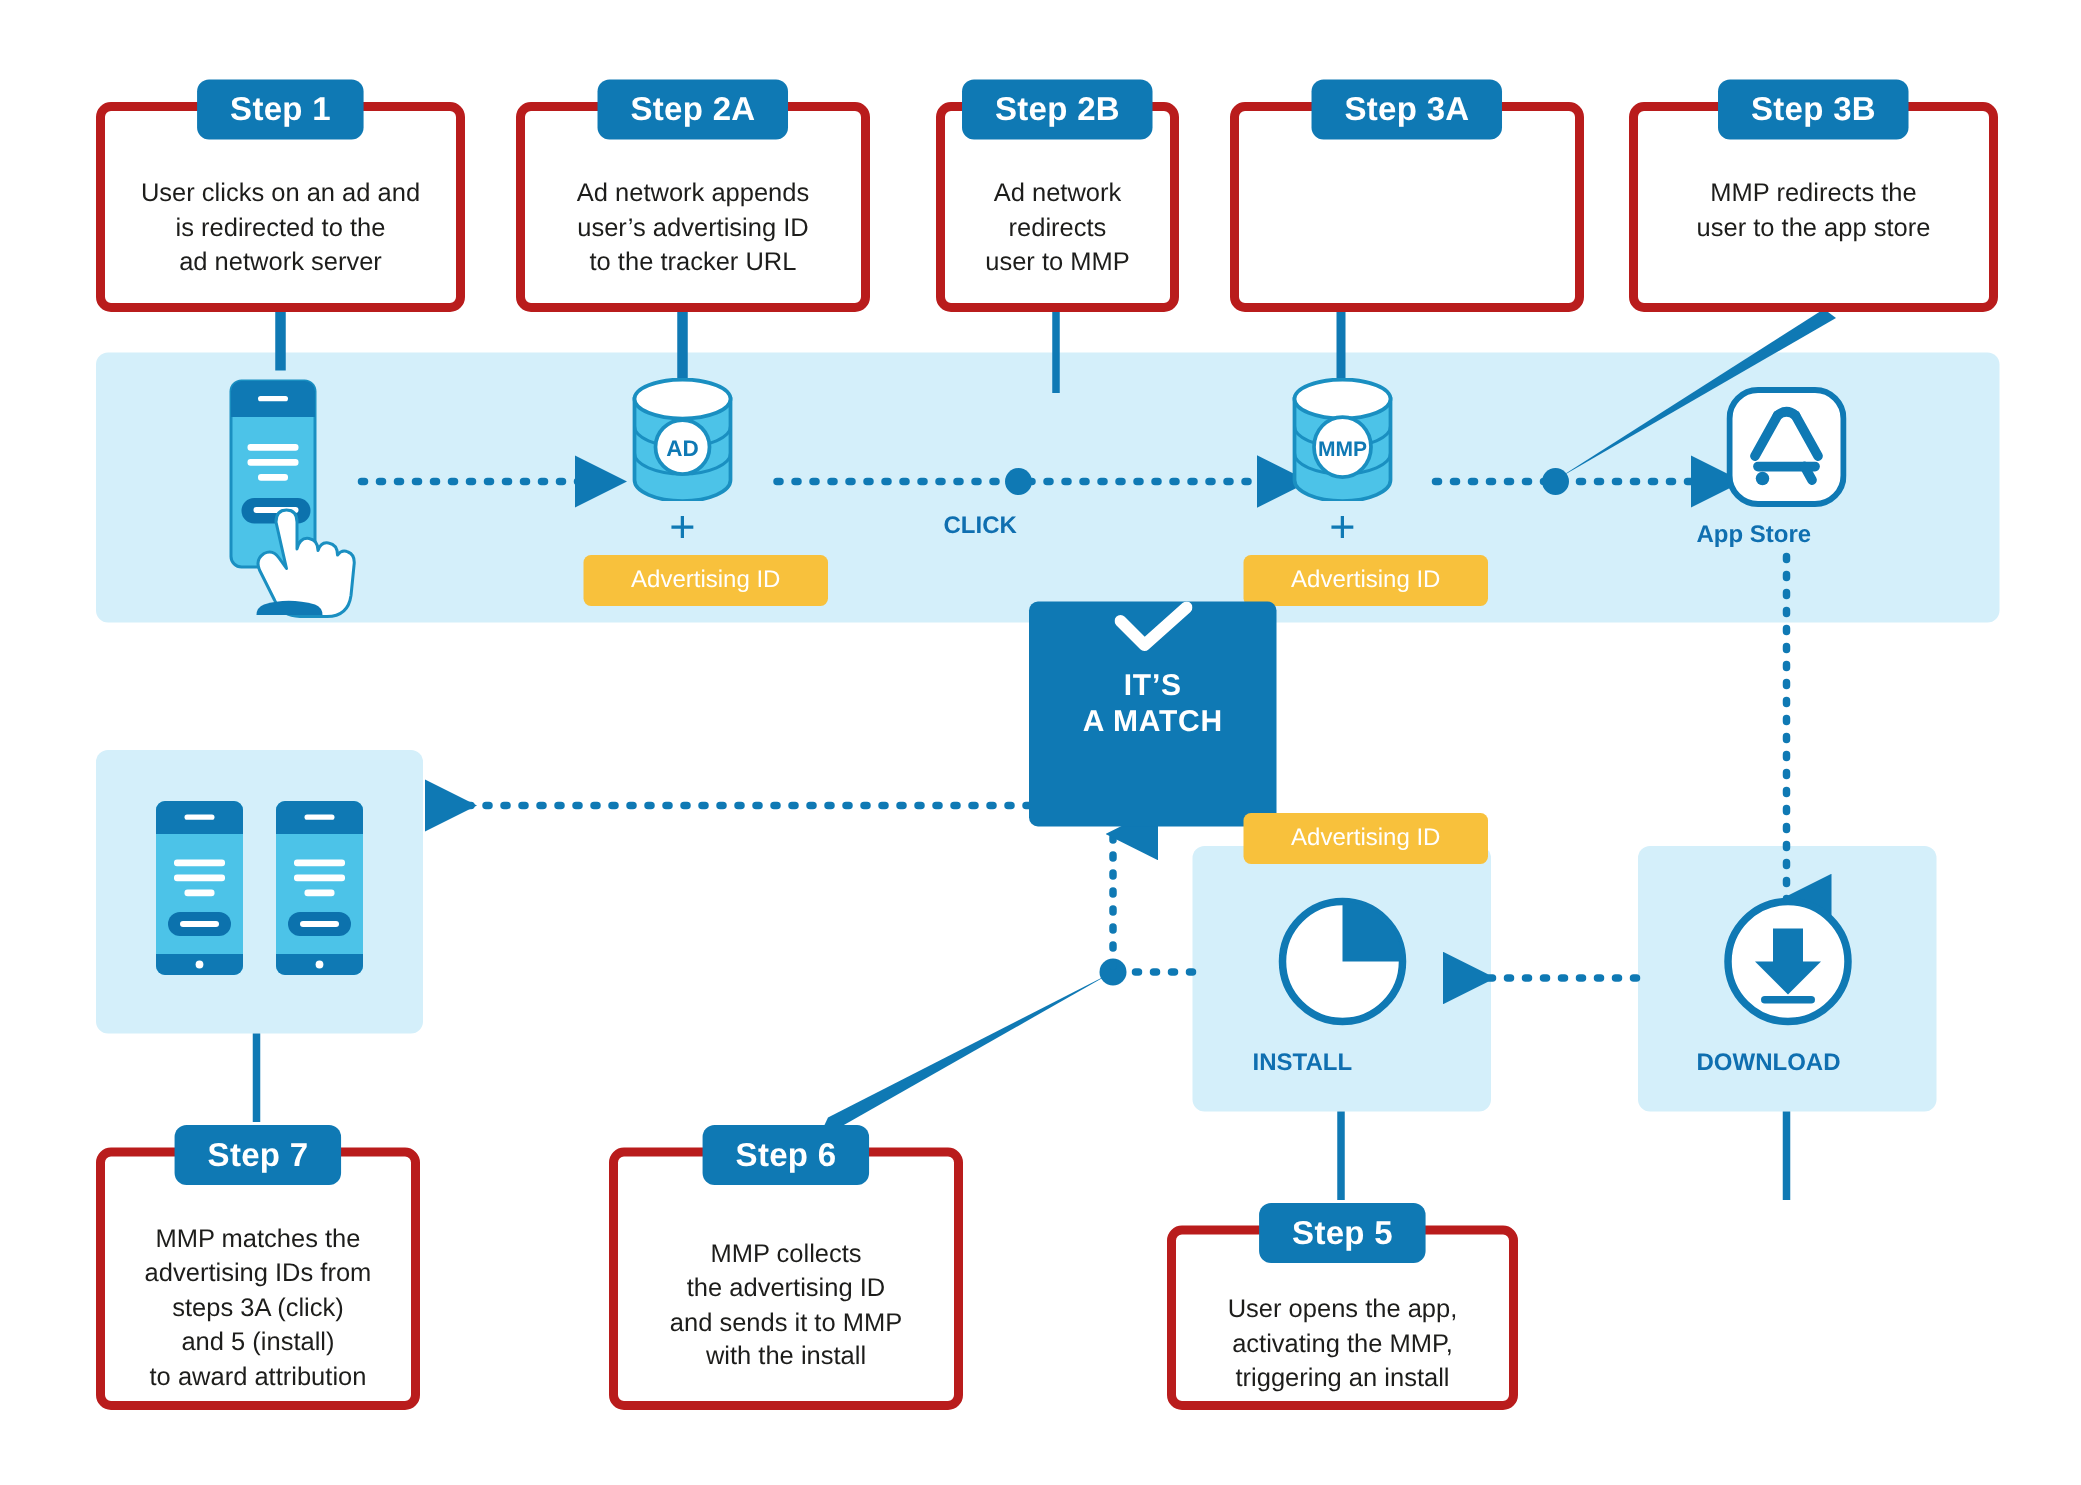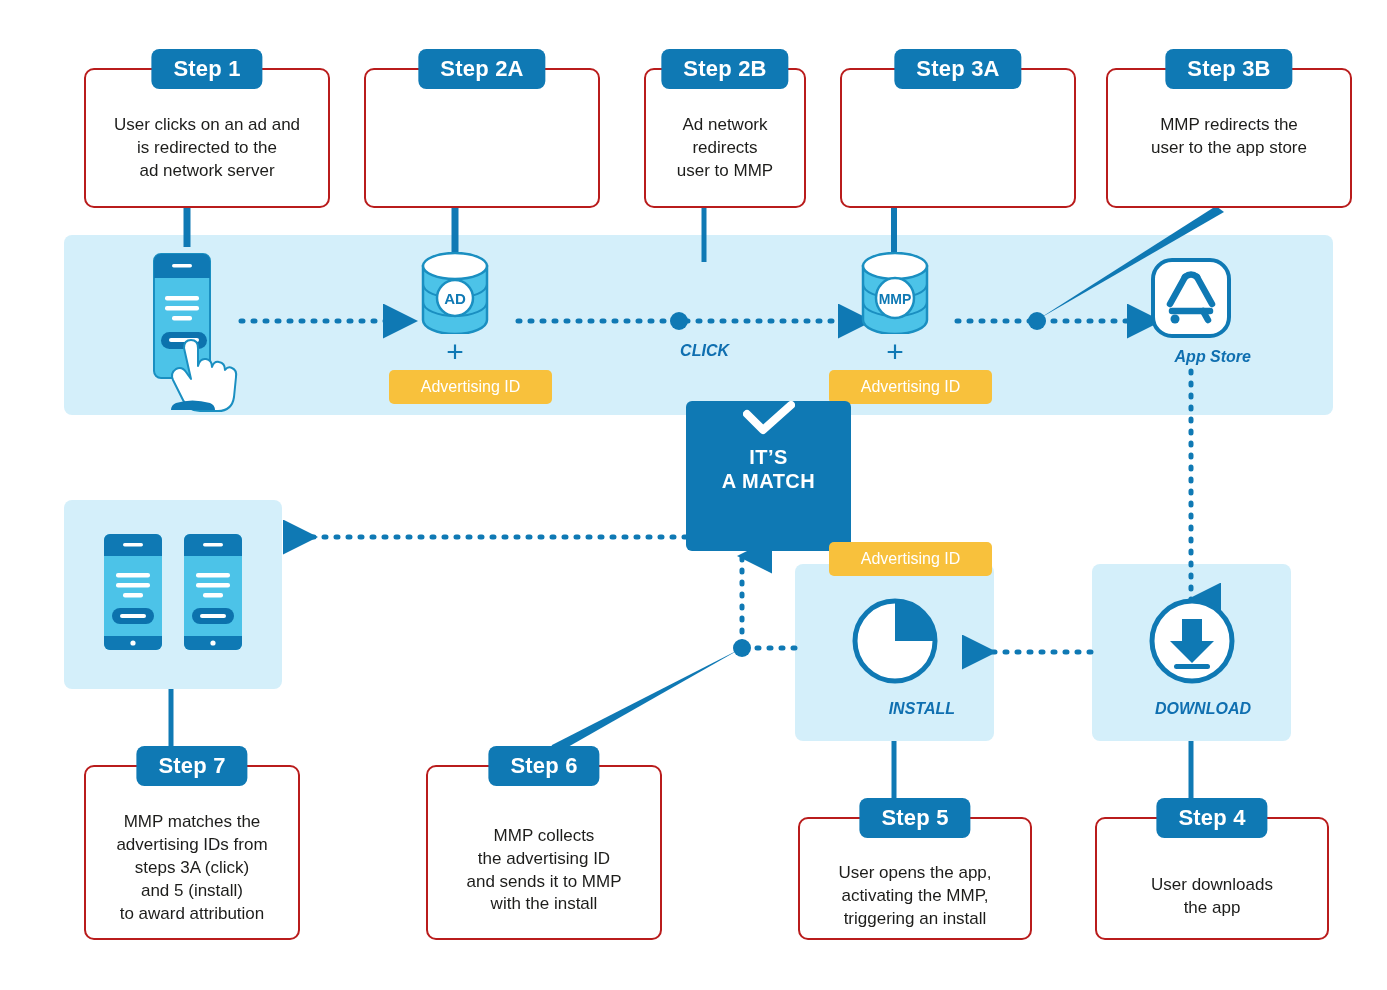--- a/index.html
+++ b/index.html
@@ -5,38 +5,38 @@
   html,body{margin:0;padding:0;background:#ffffff;}
   body{width:1387px;height:990px;position:relative;overflow:hidden;
        font-family:"Liberation Sans","DejaVu Sans",sans-serif;}
   #stage{position:absolute;left:0;top:0;width:1387px;height:990px;}
 
   
   .band{position:absolute;background:#d4effa;border-radius:8px;}
 
   
   .step-card{position:absolute;box-sizing:border-box;background:#ffffff;
-             border:2px solid #b91c1c;border-radius:10px;margin-left:20px;}
+             border:6px solid #b91c1c;border-radius:10px;}
   .step-tab{position:absolute;background:#0f79b4;color:#fff;border-radius:8px;
             font-size:22px;font-weight:bold;letter-spacing:.2px;
             display:flex;align-items:center;justify-content:center;
             height:40px;top:-21px;left:50%;transform:translateX(-50%);
             white-space:nowrap;padding:0 22px;}
   .step-body{position:absolute;left:8px;right:8px;top:44px;bottom:8px;
              display:flex;align-items:flex-start;justify-content:center;
              text-align:center;color:#1d1d1b;font-size:17px;line-height:1.35;
              white-space:pre-line;}
   .step-body.mid{align-items:center;}
 
   
   .adid{position:absolute;background:#f8c13c;color:#ffffff;border-radius:5px;
         font-size:16px;display:flex;align-items:center;justify-content:center;
         height:34px;padding:0 16px;white-space:nowrap;}
   .cap{position:absolute;color:#0f6fb0;font-weight:bold;font-size:16px;
-       text-align:right;white-space:nowrap;font-style:italic;}
+       text-align:left;white-space:nowrap;}
   .plus{position:absolute;color:#0f79b4;font-size:30px;line-height:1;
         font-weight:300;text-align:center;}
 
   
   .matchbox{position:absolute;background:#0f79b4;border-radius:6px;
             display:flex;flex-direction:column;align-items:center;
             color:#fff;}
   .matchbox .mtxt{font-size:20px;font-weight:bold;line-height:1.2;
                   text-align:center;white-space:pre-line;margin-top:10px;
                   letter-spacing:.5px;}
@@ -104,20 +104,23 @@
 
   <div class="step-card" style="left:64px;top:68px;width:246px;height:140px;">
     <div class="step-tab">Step 1</div>
     <div class="step-body">User clicks on an ad and
 is redirected to the
 ad network server</div>
   </div>
 
   <div class="step-card" style="left:344px;top:68px;width:236px;height:140px;">
     <div class="step-tab">Step 2A</div>
+    <div class="step-body">Ad network appends
+user’s advertising ID
+to the tracker URL</div>
   </div>
 
   <div class="step-card" style="left:624px;top:68px;width:162px;height:140px;">
     <div class="step-tab">Step 2B</div>
     <div class="step-body">Ad network
 redirects
 user to MMP</div>
   </div>
 
   <div class="step-card" style="left:820px;top:68px;width:236px;height:140px;padding-left:24px;">
@@ -261,19 +264,14 @@
 with the install</div>
   </div>
 
   <div class="step-card" style="left:778px;top:817px;width:234px;height:123px;">
     <div class="step-tab">Step 5</div>
     <div class="step-body mid">User opens the app,
 activating the MMP,
 triggering an install</div>
   </div>
 
-  <div class="step-card" style="left:1075px;top:817px;width:234px;height:123px;">
-    <div class="step-tab">Step 4</div>
-    <div class="step-body mid">User downloads
-the app</div>
-  </div>
 
 </div>
 
 </body></html>

